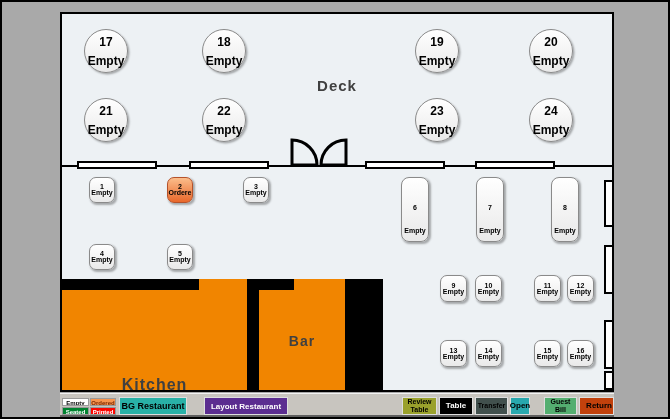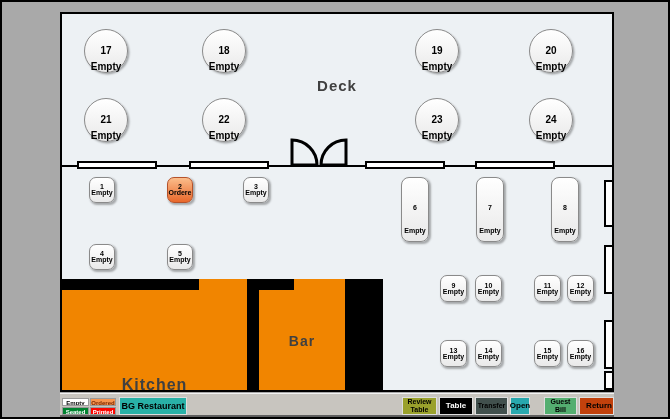--- a/index.html
+++ b/index.html
@@ -31,21 +31,21 @@
   .k-orange{ position:absolute; background:#f18500; }
   .k-black{ position:absolute; background:#000; }
 
   
   .tbl{
     position:absolute; background:linear-gradient(#ffffff,#e9e9e9);
     border:1px solid #8a8a8a; color:#000; font-weight:bold;
     display:flex; flex-direction:column; align-items:center; justify-content:center;
     box-shadow:1.5px 1.5px 2px rgba(0,0,0,.3); text-align:center; cursor:default;
   }
-  .round{ width:44px; height:44px; border-radius:50%; font-size:10px; gap:5px;justify-content:flex-end; }
+  .round{ width:44px; height:44px; border-radius:50%; font-size:12px; gap:5px; }
   .sq{ width:26px; height:26px; border-radius:7px; font-size:7px; line-height:6px; }
   .sq2{ width:27px; height:27px; border-radius:7px; font-size:7px; line-height:6px; }
   .tall{ width:28px; height:65px; border-radius:8px; font-size:7px; }
   .tall .num{ position:absolute; top:26px; left:0; width:100%; }
   .tall .st{ position:absolute; bottom:7px; left:0; width:100%; }
   .ordered{
     background:linear-gradient(#fbbd8b,#e9682b);
     border-color:#b5522a;
   }
 
@@ -216,20 +216,21 @@
   </div>
 
   <div class="toolbar">
     <div class="legend">
       <div class="legend-cell lg-empty">Empty</div>
       <div class="legend-cell lg-ordered">Ordered</div>
       <div class="legend-cell lg-seated">Seated</div>
       <div class="legend-cell lg-printed">Printed</div>
     </div>
     <div class="tb-btn btn-bg-rest">BG Restaurant</div>
+    <div class="tb-btn btn-layout">Layout Restaurant</div>
     <div class="tb-btn btn-review">Review Table</div>
     <div class="tb-btn btn-table">Table</div>
     <div class="tb-btn btn-transfer">Transfer</div>
     <div class="tb-btn btn-open">Open</div>
     <div class="tb-btn btn-guest">Guest Bill</div>
     <div class="tb-btn btn-return">Return</div>
   </div>
   <div class="bottom-strip"></div>
 
 </div>

